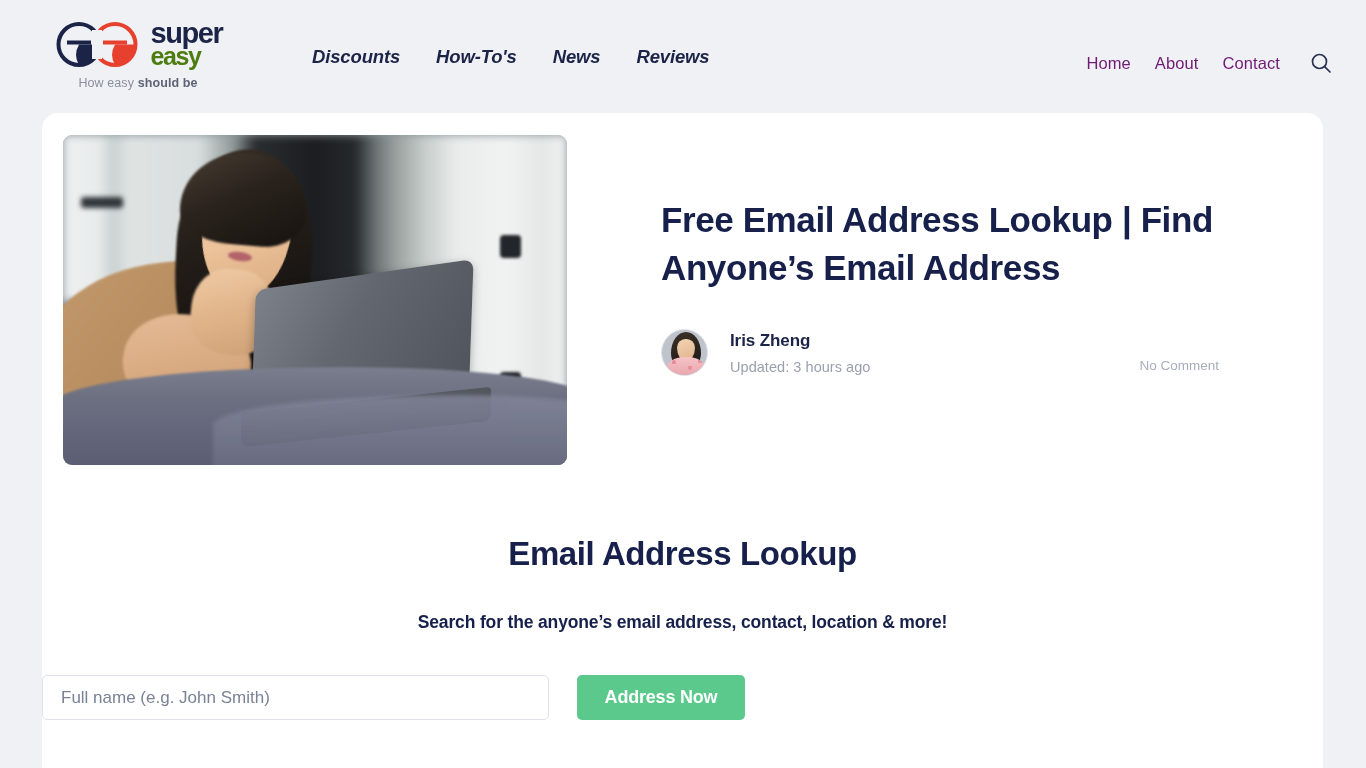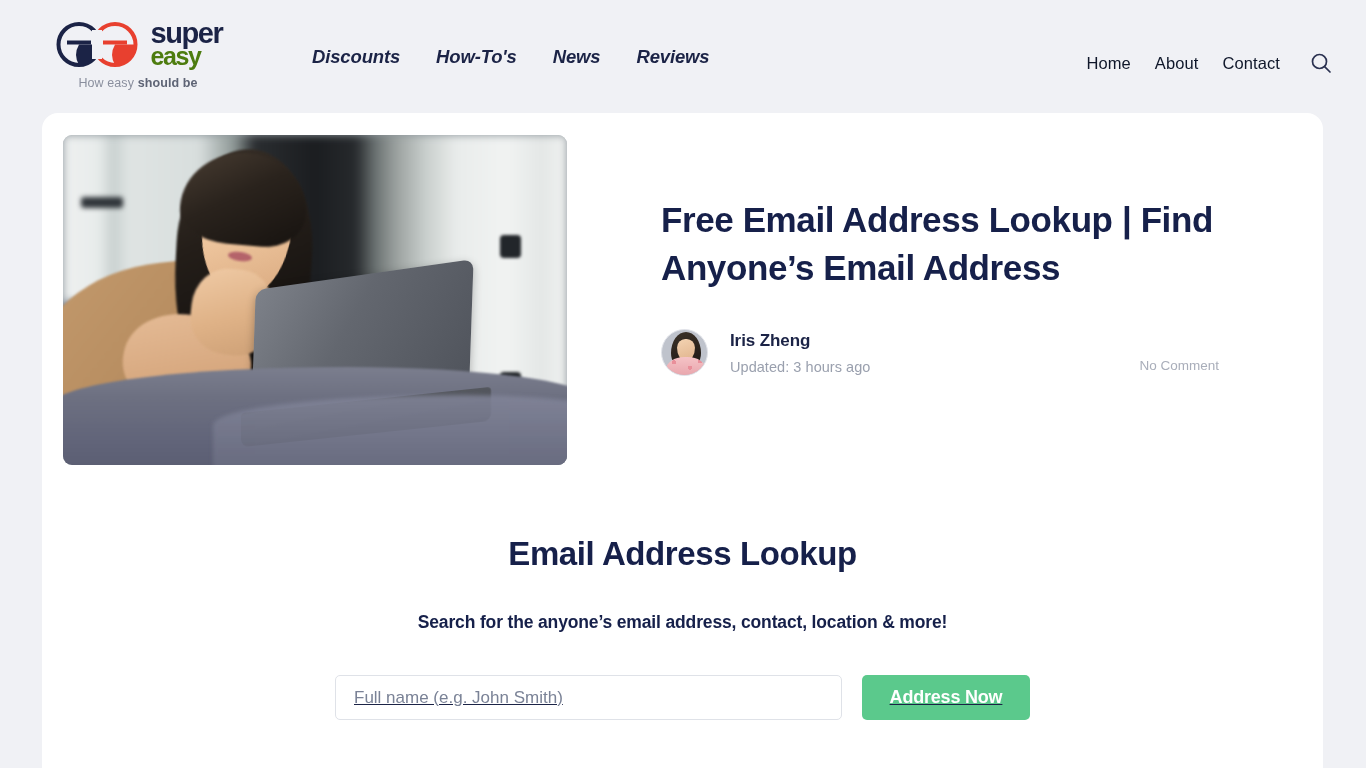--- a/index.html
+++ b/index.html
@@ -94,21 +94,21 @@
   .nav-right {
     margin-left: auto;
     display: flex;
     align-items: center;
     gap: 24px;
     padding-top: 48px;
   }
   .nav-right a {
     font-size: 16.5px;
     font-weight: 400;
-    color: #0f172a;
+    color: #701a75;
     text-decoration: none;
     letter-spacing: 0.1px;
   }
   .search-btn {
     width: 30px; height: 30px;
     display: flex; align-items: center; justify-content: center;
     background: none; border: none; cursor: pointer;
     margin-left: 2px;
   }
 
@@ -332,23 +332,22 @@
   .lookup-sub {
     margin-top: 39px;
     font-size: 17.5px;
     font-weight: 700;
     color: #16204A;
     letter-spacing: -0.15px;
   }
   .search-row {
     margin-top: 42px;
     display: flex;
-    justify-content: center;
-    gap: 20px;
-    text-decoration: underline;
+    justify-content: flex-start;
+    gap: 28px;
   }
   .name-input {
     width: 507px;
     height: 45px;
     border: 1px solid #DFE2E8;
     border-radius: 5px;
     padding: 0 18px;
     font-family: "Liberation Sans", sans-serif;
     font-size: 17px;
     color: #42485C;

